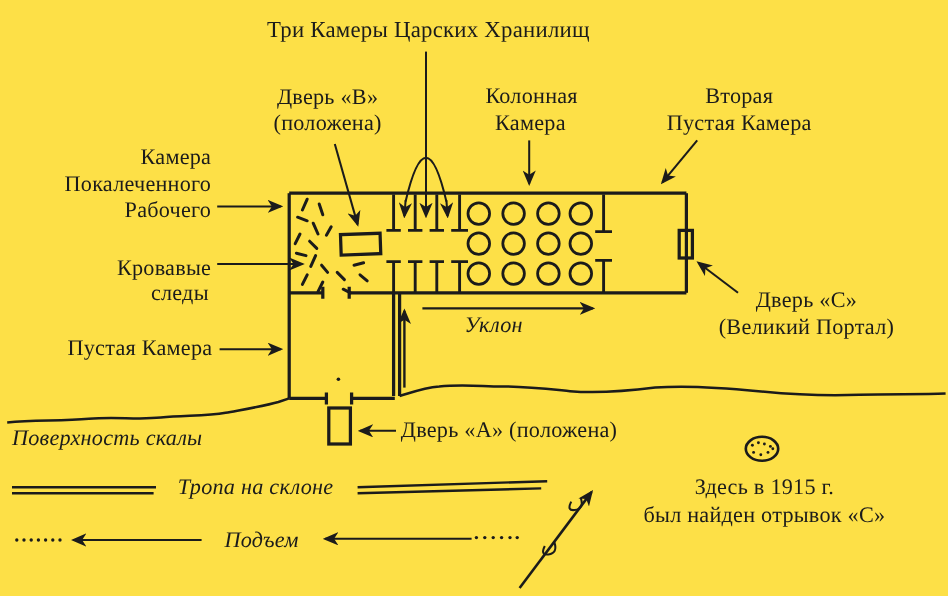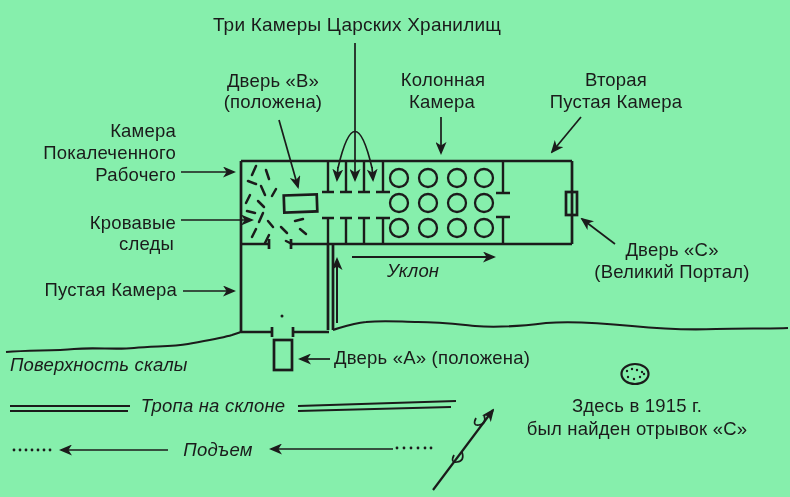--- a/index.html
+++ b/index.html
@@ -1,18 +1,18 @@
 <!DOCTYPE html>
 <html><head>
 <meta charset="utf-8">
 <style>
   html,body{margin:0;padding:0;background:#ffffff;}
   .stage{
-    position:relative;width:790px;height:497px;background:#86efac;
-    font-family:Liberation Sans, sans-serif;overflow:hidden;
+    position:relative;width:790px;height:497px;background:#fde047;
+    font-family:Liberation Serif, serif;overflow:hidden;
   }
   svg{display:block;}
   .stroke{stroke:#1b1b1b;fill:none;}
   .wall{stroke-width:2.7;}
   .stub{stroke-width:2.4;}
   .thin{stroke-width:1.7;}
   .med{stroke-width:2.1;}
   .dash{stroke-width:2.5;stroke-linecap:round;}
   .arrow{marker-end:url(#ah);}
   text{fill:#1b1b1b;font-size:18.5px;letter-spacing:0.2px;}

